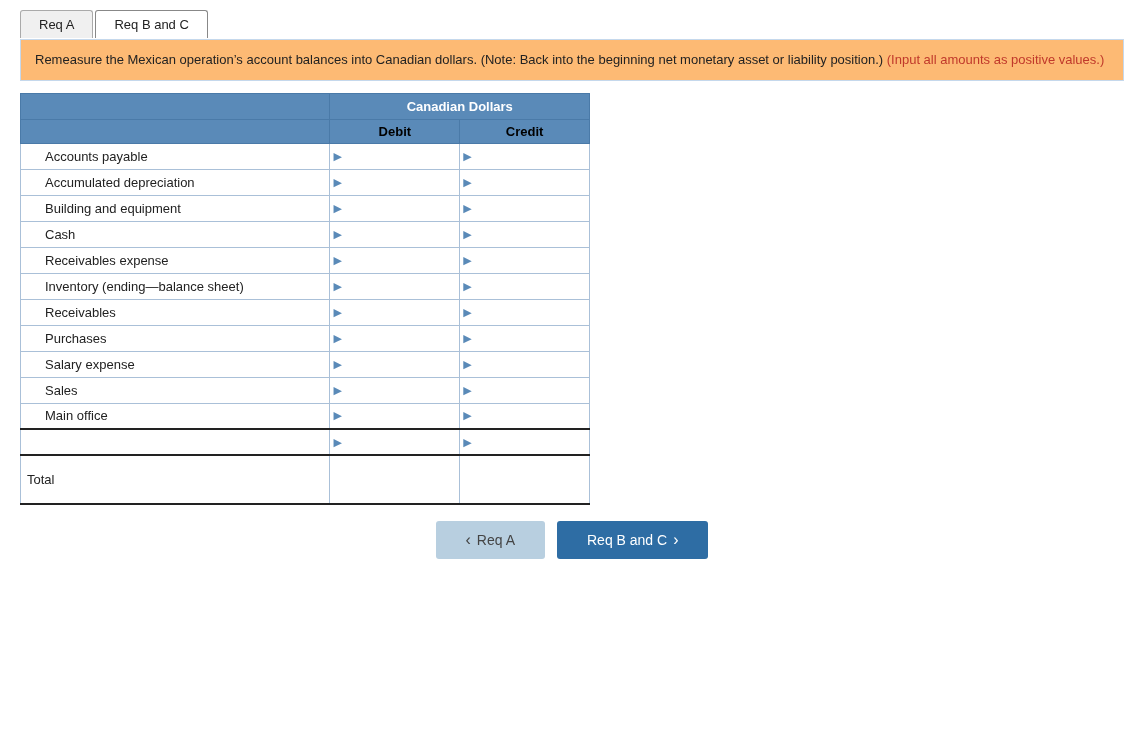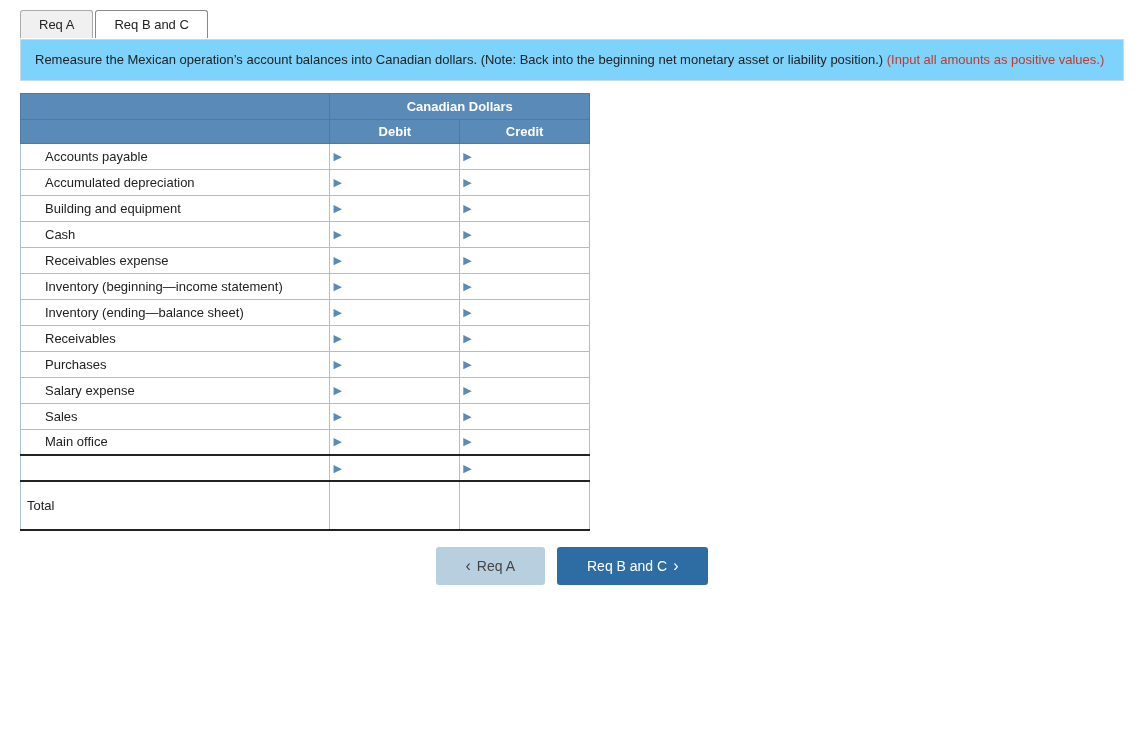--- a/index.html
+++ b/index.html
@@ -32,21 +32,21 @@
     .tab.active {
       background: #fff;
       border: 1.5px solid #888;
       border-bottom: none;
       font-weight: normal;
       z-index: 2;
     }
 
     
     .instruction-box {
-      background: #7dd3fc;
+      background: #fdba74;
       border: 1px solid #c5d8ec;
       padding: 10px 14px;
       margin-bottom: 12px;
       font-size: 13px;
       line-height: 1.5;
       margin-top: 1px;
     }
     .instruction-box .highlight {
       color: #c0392b;
     }
@@ -65,21 +65,21 @@
     .data-table thead tr.header-top th {
       background: #5a8ab8;
       color: #fff;
       font-weight: bold;
       text-align: center;
       padding: 5px 8px;
       border: 1px solid #4a7aa8;
     }
     .data-table thead tr.header-sub th {
       background: #5a8ab8;
-      color: #ffffff;
+      color: #000000;
       font-weight: bold;
       padding: 4px 8px;
       border: 1px solid #4a7aa8;
     }
     .data-table thead tr.header-sub th.label-col {
       background: #5a8ab8;
     }
     .data-table tbody tr td {
       border: 1px solid #aac0d8;
       padding: 0;
@@ -265,35 +265,20 @@
             </div>
           </td>
           <td class="input-cell">
             <div class="input-wrapper">
               <span class="input-arrow">▶</span>
               <input type="text" class="input-field" style="">
             </div>
           </td>
         </tr>
         <tr>
-          <td class="label-cell">Inventory (beginning—income statement)</td>
-          <td class="input-cell">
-            <div class="input-wrapper">
-              <span class="input-arrow">▶</span>
-              <input type="text" class="input-field" style="">
-            </div>
-          </td>
-          <td class="input-cell">
-            <div class="input-wrapper">
-              <span class="input-arrow">▶</span>
-              <input type="text" class="input-field" style="">
-            </div>
-          </td>
-        </tr>
-        <tr>
           <td class="label-cell">Inventory (ending—balance sheet)</td>
           <td class="input-cell">
             <div class="input-wrapper">
               <span class="input-arrow">▶</span>
               <input type="text" class="input-field" style="">
             </div>
           </td>
           <td class="input-cell">
             <div class="input-wrapper">
               <span class="input-arrow">▶</span>

